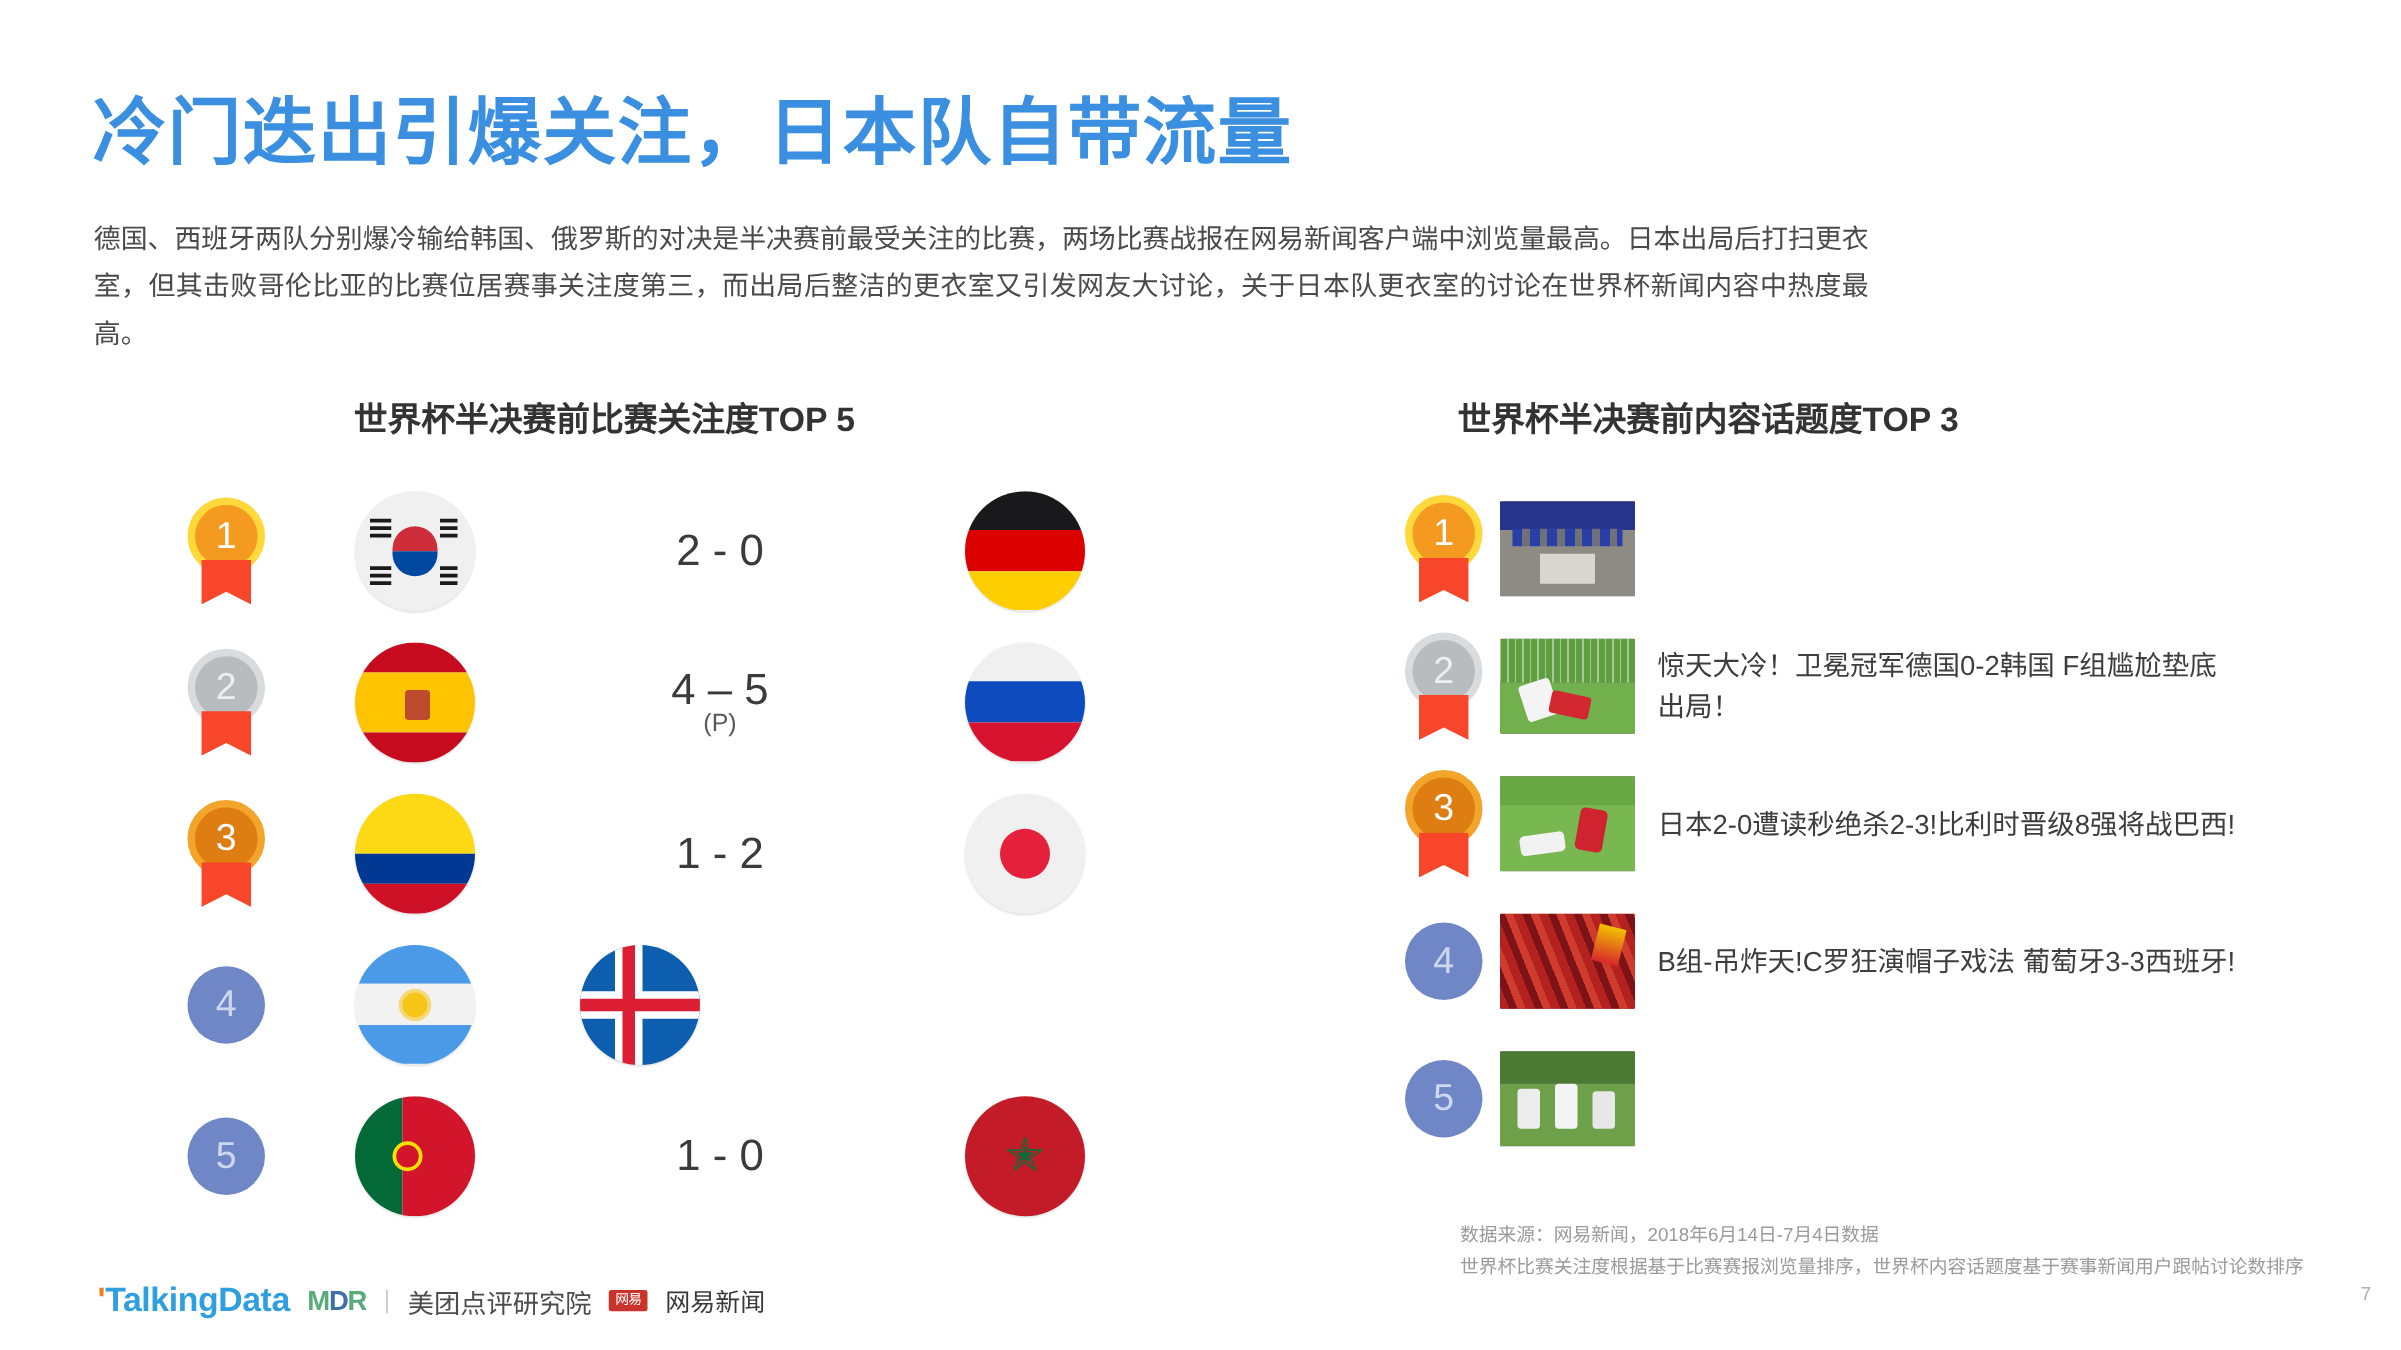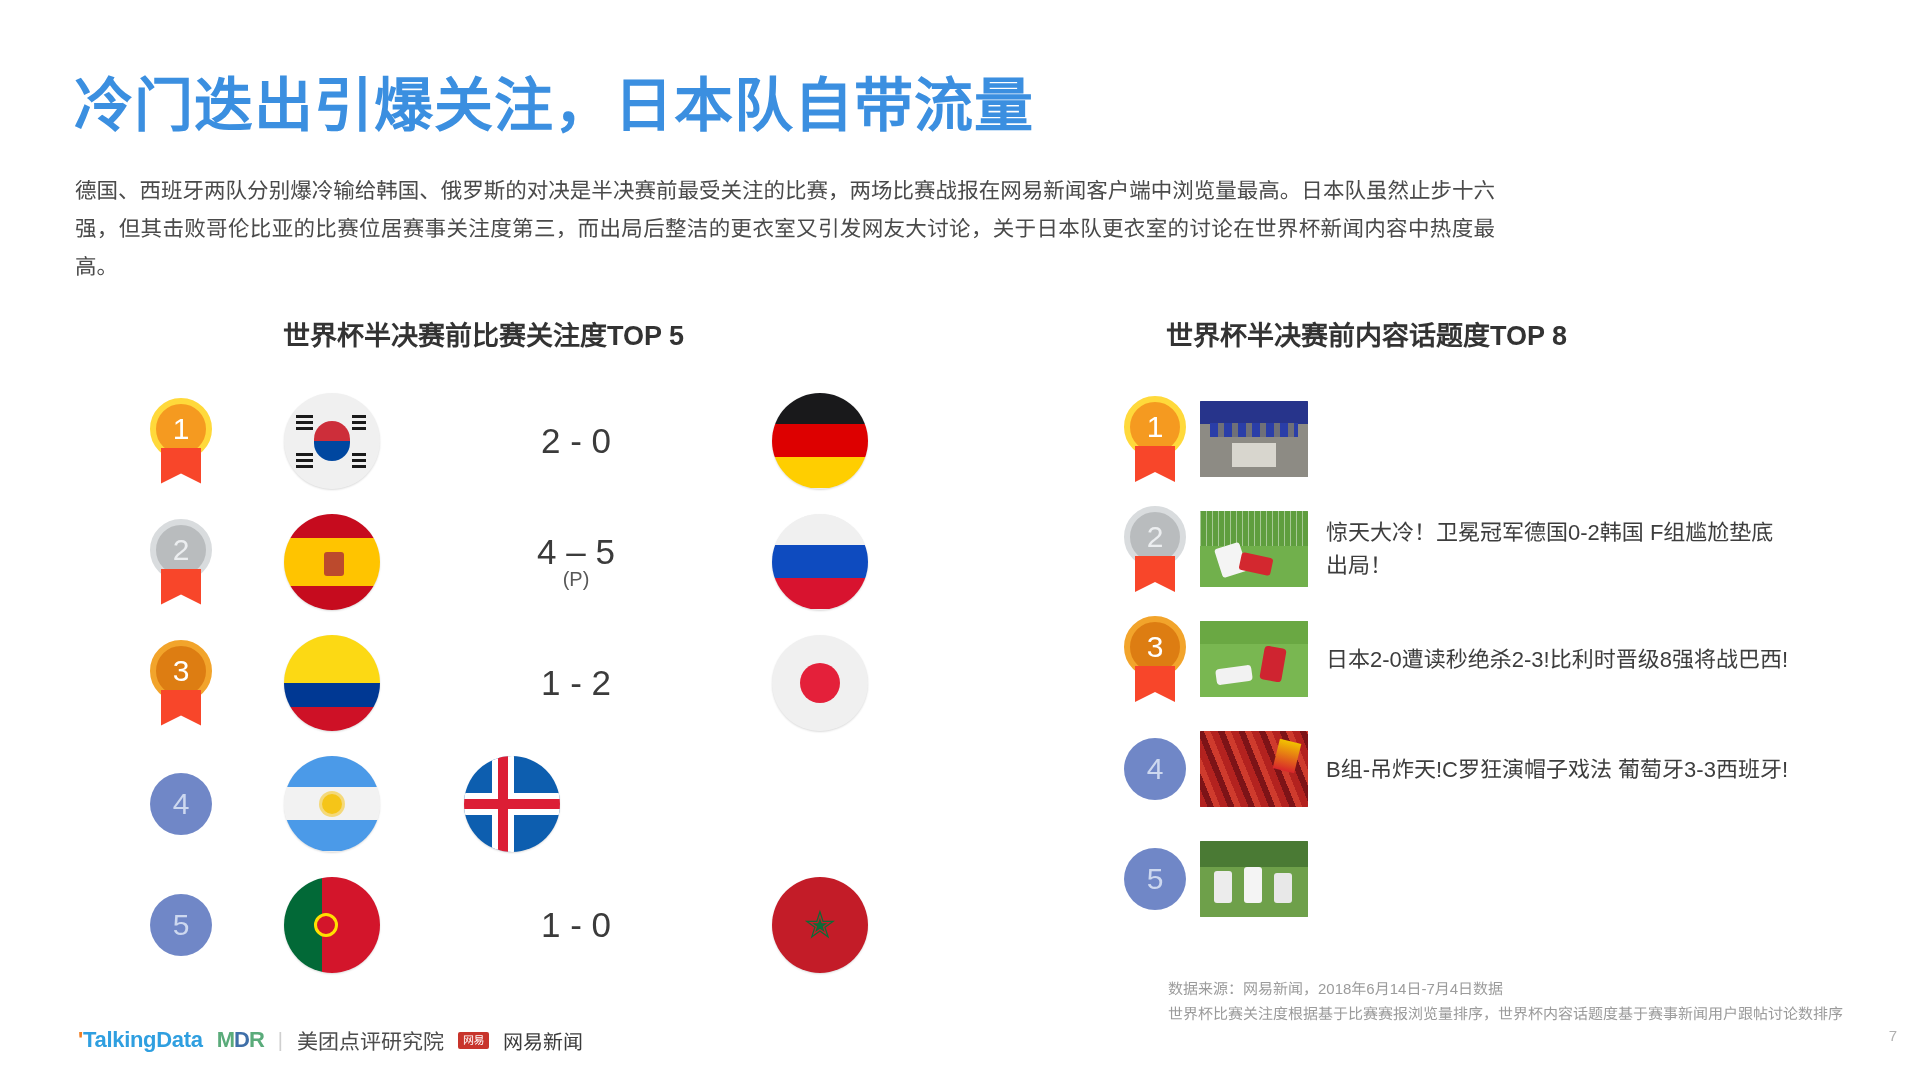--- a/index.html
+++ b/index.html
@@ -172,42 +172,42 @@
   .source{
     position:absolute;right:78px;top:976px;
     font-size:15px;line-height:25px;color:#9b9b9b;
   }
   .page-no{
     position:absolute;right:24px;top:1027px;font-size:15px;color:#b0b0b0;
   }
   .logos{
     position:absolute;left:78px;top:1025px;display:flex;align-items:center;gap:14px;
   }
-  .logo-td{font-size:22px;font-weight:bold;color:#2f9fe0;letter-spacing:-.3px;}
+  .logo-td{font-size:27px;font-weight:bold;color:#2f9fe0;letter-spacing:-.3px;}
   .logo-td .dot{color:#f07d22;}
   .logo-mdr{font-size:22px;font-weight:bold;color:#5aab7a;letter-spacing:-1px;}
   .logo-mdr .m2{color:#3f6fa8;}
   .logo-sep{color:#cfcfcf;font-size:20px;}
   .logo-mtd{font-size:21px;color:#4c4c4c;font-family:Liberation Serif, serif;}
   .logo-nebox{
     background:#c8342b;color:#fff;font-size:11px;padding:3px 5px;border-radius:2px;
     line-height:1;letter-spacing:-.5px;
   }
   .logo-ne{font-size:20px;color:#3a3a3a;}
 </style>
 </head>
 <body>
 
 <div class="slide">
 
   <div class="title">冷门迭出引爆关注，日本队自带流量</div>
-  <div class="lede">德国、西班牙两队分别爆冷输给韩国、俄罗斯的对决是半决赛前最受关注的比赛，两场比赛战报在网易新闻客户端中浏览量最高。日本队虽然止步十六强，但其击败哥伦比亚的比赛位居赛事关注度第三，而出局后整洁的更衣室又引发网友大讨论，关于日本队更衣室的讨论在世界杯新闻内容中热度最高。</div>
+  <div class="lede">德国、西班牙两队分别爆冷输给韩国、俄罗斯的对决是半决赛前最受关注的比赛，两场比赛战报在网易新闻客户端中浏览量最高。日本出局后打扫更衣室，但其击败哥伦比亚的比赛位居赛事关注度第三，而出局后整洁的更衣室又引发网友大讨论，关于日本队更衣室的讨论在世界杯新闻内容中热度最高。</div>
 
   <div class="sec-head left">世界杯半决赛前比赛关注度TOP 5</div>
-  <div class="sec-head right">世界杯半决赛前内容话题度TOP 8</div>
+  <div class="sec-head right">世界杯半决赛前内容话题度TOP 3</div>
 
   <div class="matches">
 
     <div class="match-row">
       <div class="rank-cell">
         <div class="medal gold">
           <div class="disc">1</div>
           <div class="ribbon"></div>
         </div>
       </div>

